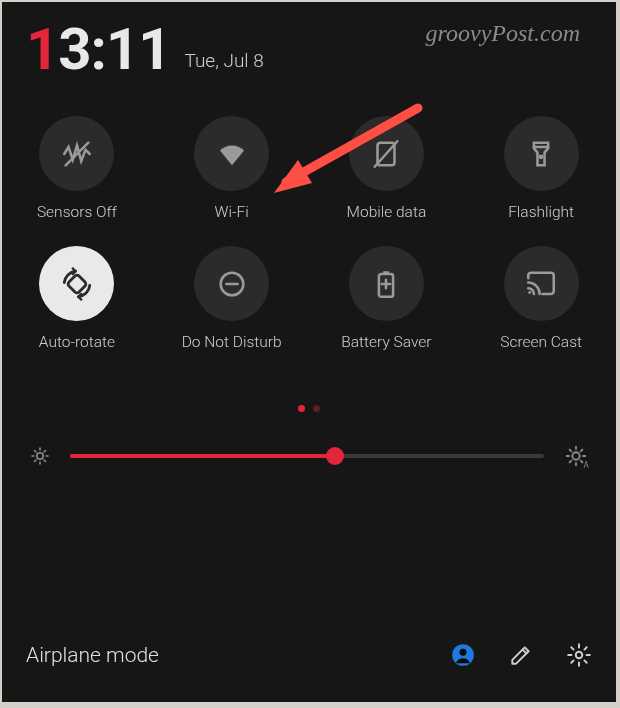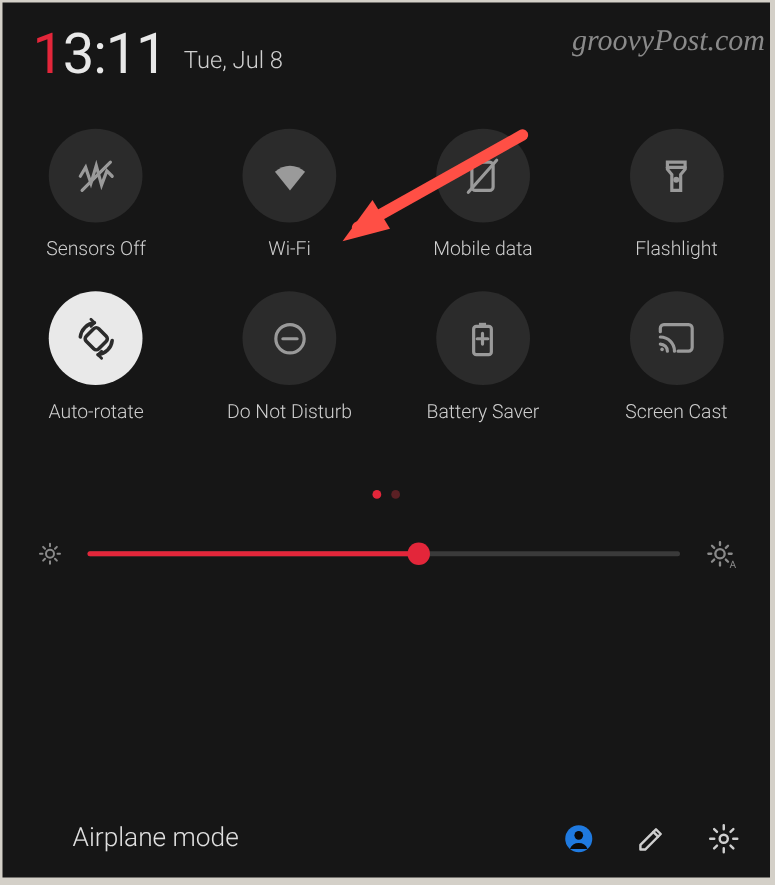--- a/index.html
+++ b/index.html
@@ -1,39 +1,39 @@
 <!DOCTYPE html>
 <html><head>
   <meta charset="utf-8">
   <style>
     * { margin:0; padding:0; box-sizing:border-box; font-family:-apple-system,BlinkMacSystemFont,'Segoe UI',Roboto,sans-serif; }
     html,body { width:620px; height:708px; background:#d4d0c8; }
     .panel { width:614px; height:700px; margin:2px; background:#161616; position:relative; overflow:hidden; }
     .header { padding:18px 24px 8px 24px; display:flex; align-items:flex-end; gap:14px; }
-    .clock { font-size:45px; font-weight:400; letter-spacing:-1px; color:#e8e8e8; line-height:1; }
+    .clock { font-size:58px; font-weight:700; letter-spacing:-1px; color:#e8e8e8; line-height:1; }
     .clock .red { color:#e3263a; }
     .date { font-size:19px; color:#cfcfcf; margin-bottom:6px; font-weight:300; }
-    .watermark { position:absolute; right:4px; top:18px; font-family:Georgia,'Times New Roman',serif; font-style:italic; font-size:24px; color:#8a8a8a; }
+    .watermark { position:absolute; right:36px; top:18px; font-family:Georgia,'Times New Roman',serif; font-style:italic; font-size:24px; color:#8a8a8a; }
     .chip { display:inline-flex; align-items:center; gap:8px; border:1px solid #555; border-radius:20px; padding:5px 14px 5px 10px; margin:10px 0 0 24px; color:#cfcfcf; font-size:16px; }
     .tiles { display:grid; grid-template-columns:repeat(4,1fr); column-gap:0; row-gap:34px; padding:30px 10px 0 10px;gap:25px; }
     .tile { display:flex; flex-direction:column; align-items:center; gap:12px; }
     .circle { width:75px; height:75px; border-radius:50%; background:#2b2b2b; display:flex; align-items:center; justify-content:center; cursor:pointer; }
     .circle.active { background:#e9e9e9; }
     .circle svg { width:34px; height:34px; }
     .label { color:#cfcfcf; font-size:15.5px; text-align:center; font-weight:300; }
     .dots { display:flex; gap:8px; justify-content:center; margin-top:54px; }
     .dot { width:7px; height:7px; border-radius:50%; background:#5a2024; }
     .dot.on { background:#e3263a; }
     .brightness-row { display:flex; align-items:center; gap:18px; padding:0 26px; margin-top:24px; }
     .bicon { color:#8a8a8a; }
     .slider { flex:1; height:40px; position:relative; }
     .track { position:absolute; left:0; right:0; top:50%; height:4px; background:#3a3a3a; border-radius:2px; transform:translateY(-50%); }
     .fill { position:absolute; left:0; top:50%; height:4px; background:#e3263a; border-radius:2px; transform:translateY(-50%); }
     .thumb { position:absolute; top:50%; width:18px; height:18px; background:#e3263a; border-radius:50%; transform:translate(-50%,-50%); }
-    .footer { position:absolute; bottom:0; left:0; right:0; padding:18px 24px 18px 24px; display:flex; align-items:center;margin-left:32px; }
+    .footer { position:absolute; bottom:0; left:0; right:0; padding:18px 24px 34px 24px; display:flex; align-items:center; }
     .airplane { color:#e0e0e0; font-size:21px; font-weight:300; flex:1; }
     .ficons { display:flex; gap:32px; align-items:center; }
     .ficons svg { width:26px; height:26px; }
     .arrow { position:absolute; pointer-events:none; }
   </style>
 </head>
 <body>
 <div class="panel">
 
 

